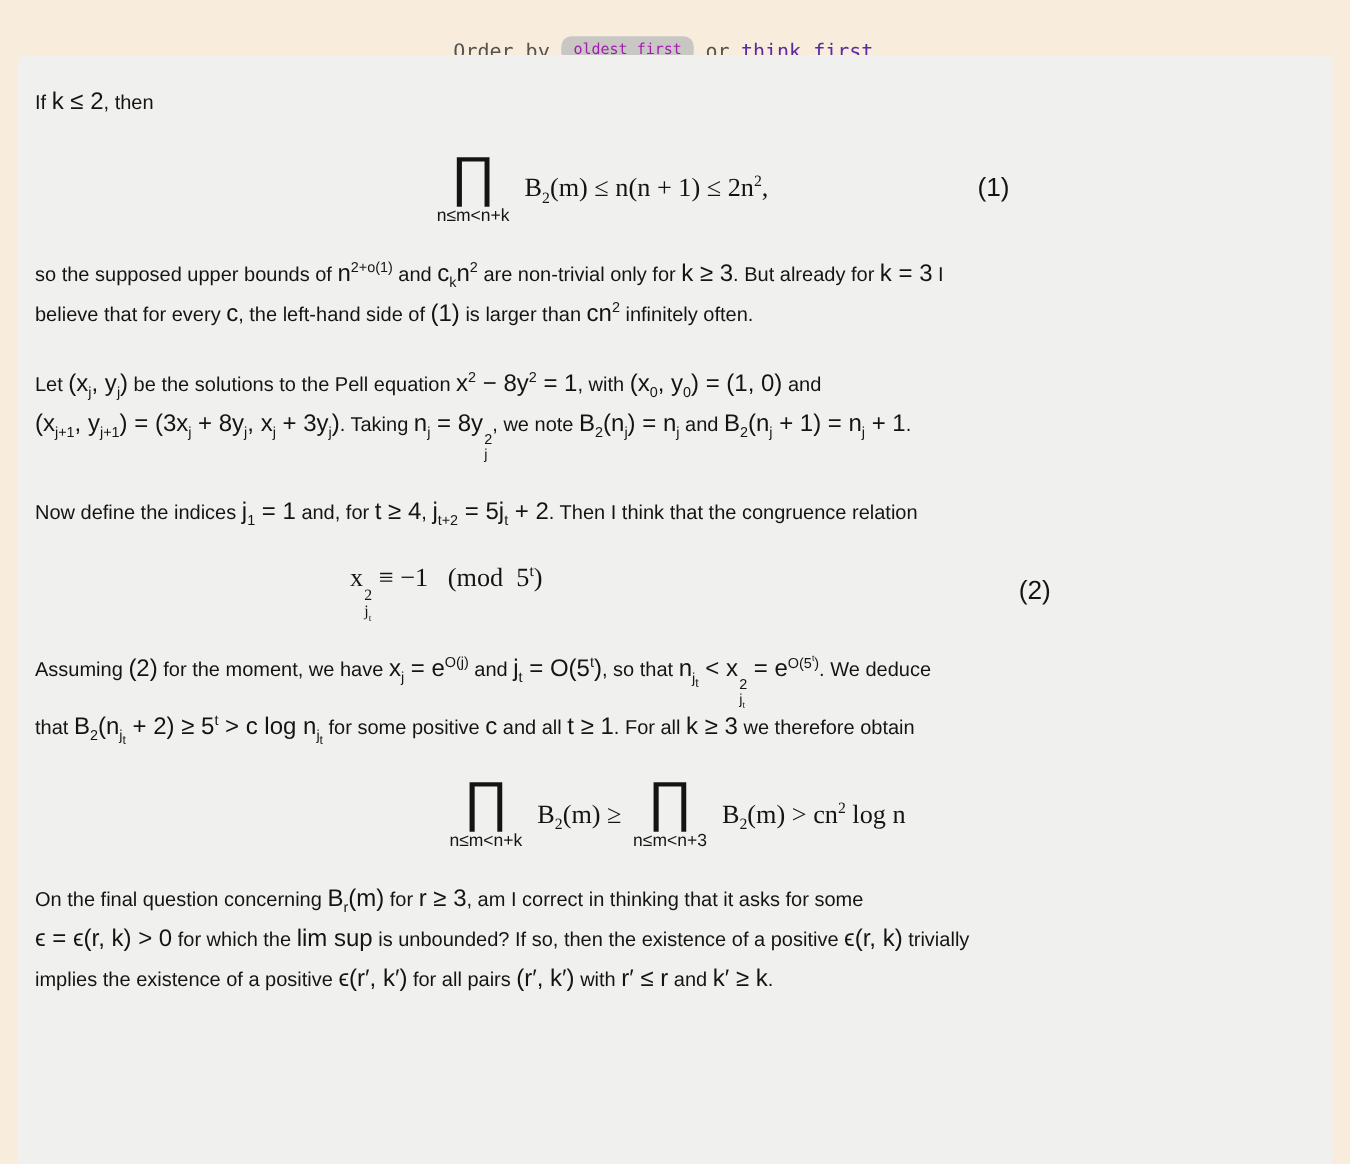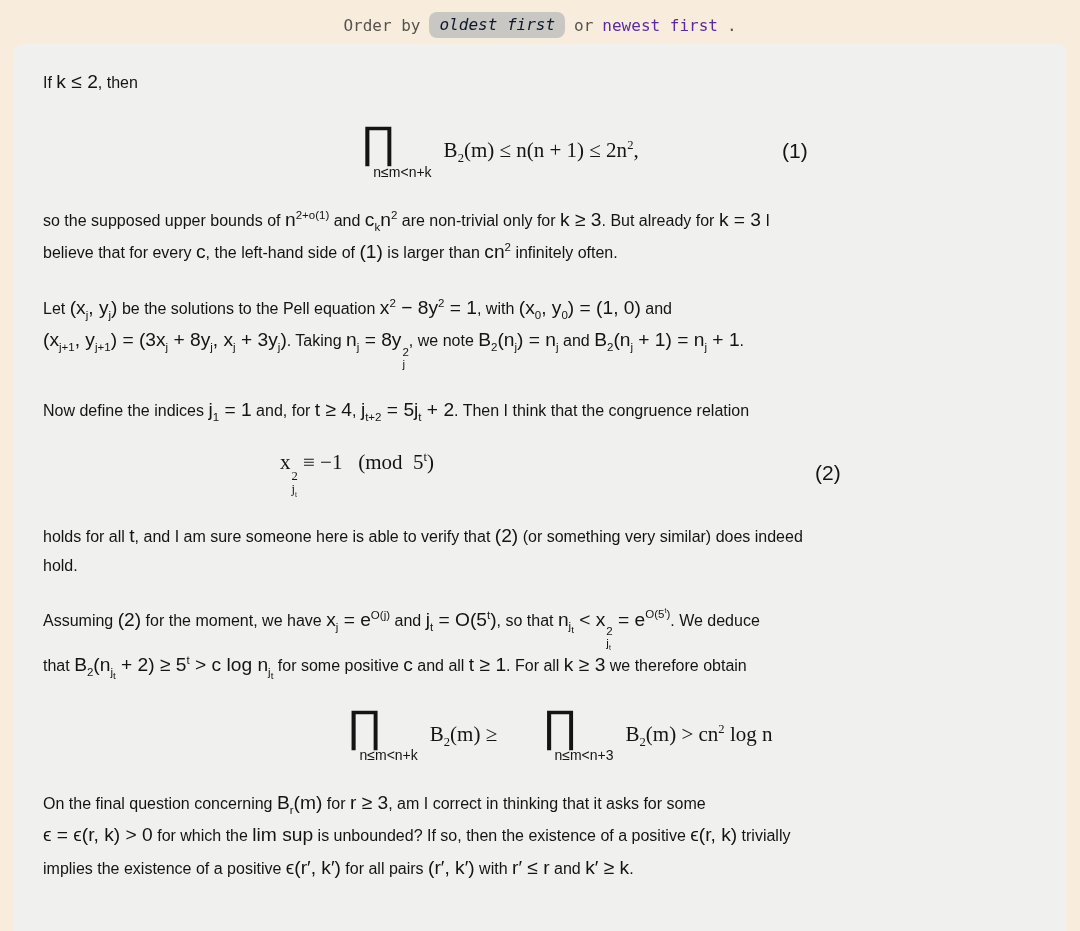--- a/index.html
+++ b/index.html
@@ -2,71 +2,71 @@
 <html><head>
 <meta charset="utf-8">
 <style>
   * { margin:0; padding:0; box-sizing:border-box; }
   html,body { width:1080px; height:931px; overflow:hidden; }
   body { background:#f8ecdd; font-family:"Liberation Sans", sans-serif; color:#141414; position:relative; }
 
   
   .order-bar {
     position:absolute; top:0; left:0; width:100%; height:50px;
-    display:flex; justify-content:center; align-items:center; gap:9px;
+    display:flex; justify-content:center; align-items:flex-end; gap:9px;
     font-family:"DejaVu Sans Mono", monospace; font-size:16px; color:#55534e;
   }
   .order-btn {
-    font-family:"DejaVu Sans Mono", monospace; font-size:16px;
-    color:#0f172a; background:#c8c7c4; border:none; border-radius:8px;
-    padding:3px 10px 4px 10px; cursor:pointer;font-style:italic;
+    font-family:"DejaVu Sans Mono", monospace; font-size:12px;
+    color:#a21caf; background:#c8c7c4; border:none; border-radius:8px;
+    padding:3px 10px 4px 10px; cursor:pointer;
   }
   .order-link { color:#5b2aa0; text-decoration:none; cursor:pointer; }
 
   
   .panel {
     position:absolute; top:44px; left:14px; right:14px; height:920px;
     background:#f0f0ee; border-radius:8px; padding:12px 14px 10px 14px;
   }
 
-  .panel p { font-size:16px; line-height:1.68; margin:24px 15px; }
+  .panel p { font-size:16px; line-height:1.68; margin:24px 0; }
   .panel p:first-child { margin-top:10px; }
 
   .m { font-family:"Liberation Sans","DejaVu Sans",sans-serif; font-size:1.2em; }
   .panel sub, .panel sup { font-size:0.6em; line-height:0; }
   .panel sub sub { font-size:0.85em; }
 
   
   .ss { display:inline-flex; flex-direction:column; align-items:flex-start;
         vertical-align:-0.5em; line-height:1; margin-left:1px; }
   .ss .t, .ss .b { font-size:0.6em; line-height:1.05; }
 
   
   .eq { position:relative; display:flex; justify-content:center; align-items:center;
         margin:18px 0; font-family:"Liberation Sans","DejaVu Sans",sans-serif; }
   .eq-inner { display:inline-flex; align-items:center; }
   .shiftA { transform:translateX(-60px); }
   .shiftB { transform:translateX(-183px);align-items:flex-end; }
   .prod { display:inline-flex; flex-direction:column; align-items:center;
           margin:0 12px 0 4px; }
   .pi  { font-size:44px; line-height:0.92; }
-  .lim { font-size:14px; margin-top:1px;margin-left:48px; }
+  .lim { font-size:14px; margin-top:1px; }
   .ebody { font-size:21px;font-family:Liberation Serif, serif; }
   .eqtag { position:absolute; top:50%; transform:translateY(-50%); font-size:21px; }
   .tag1 { left:754px; }
   .tag2 { left:787px; }
 </style>
 </head>
 <body>
 
 <div class="order-bar">
   <span>Order by</span>
   <button class="order-btn">oldest first</button>
   <span>or</span>
-  <a class="order-link">newest first</a>
+  <a class="order-link">think first</a>
   <span>.</span>
 </div>
 
 <div class="panel">
 
   <p>If <span class="m">k ≤ 2</span>, then</p>
 
   <div class="eq">
     <span class="eq-inner shiftA">
         <span class="prod">
@@ -90,21 +90,20 @@
   <div class="eq">
     <span class="eq-inner shiftB">
         <span class="ebody">x<span class="ss">
             <span class="t">2</span>
             <span class="b">j<sub>t</sub></span>
           </span> ≡ −1&nbsp;&nbsp;&nbsp;(mod&nbsp;&nbsp;5<sup>t</sup>)</span>
       </span>
     <span class="eqtag tag2">(2)</span>
   </div>
 
-  <p>holds for all <span class="m">t</span>, and I am sure someone here is able to verify that <span class="m">(2)</span> (or something very similar) does indeed<br>hold.</p>
 
   <p>Assuming <span class="m">(2)</span> for the moment, we have <span class="m">x<sub>j</sub> = e<sup>O(j)</sup></span> and <span class="m">j<sub>t</sub> = O(5<sup>t</sup>)</span>, so that <span class="m">n<sub>j<sub>t</sub></sub> &lt; x<span class="ss">
           <span class="t">2</span>
           <span class="b">j<sub>t</sub></span>
         </span> = e<sup>O(5<sup>t</sup>)</sup></span>. We deduce<br>that <span class="m">B<sub>2</sub>(n<sub>j<sub>t</sub></sub> + 2) ≥ 5<sup>t</sup> &gt; c log n<sub>j<sub>t</sub></sub></span> for some positive <span class="m">c</span> and all <span class="m">t ≥ 1</span>. For all <span class="m">k ≥ 3</span> we therefore obtain</p>
 
   <div class="eq">
     <span class="eq-inner">
         <span class="prod">
           <span class="pi">∏</span>

